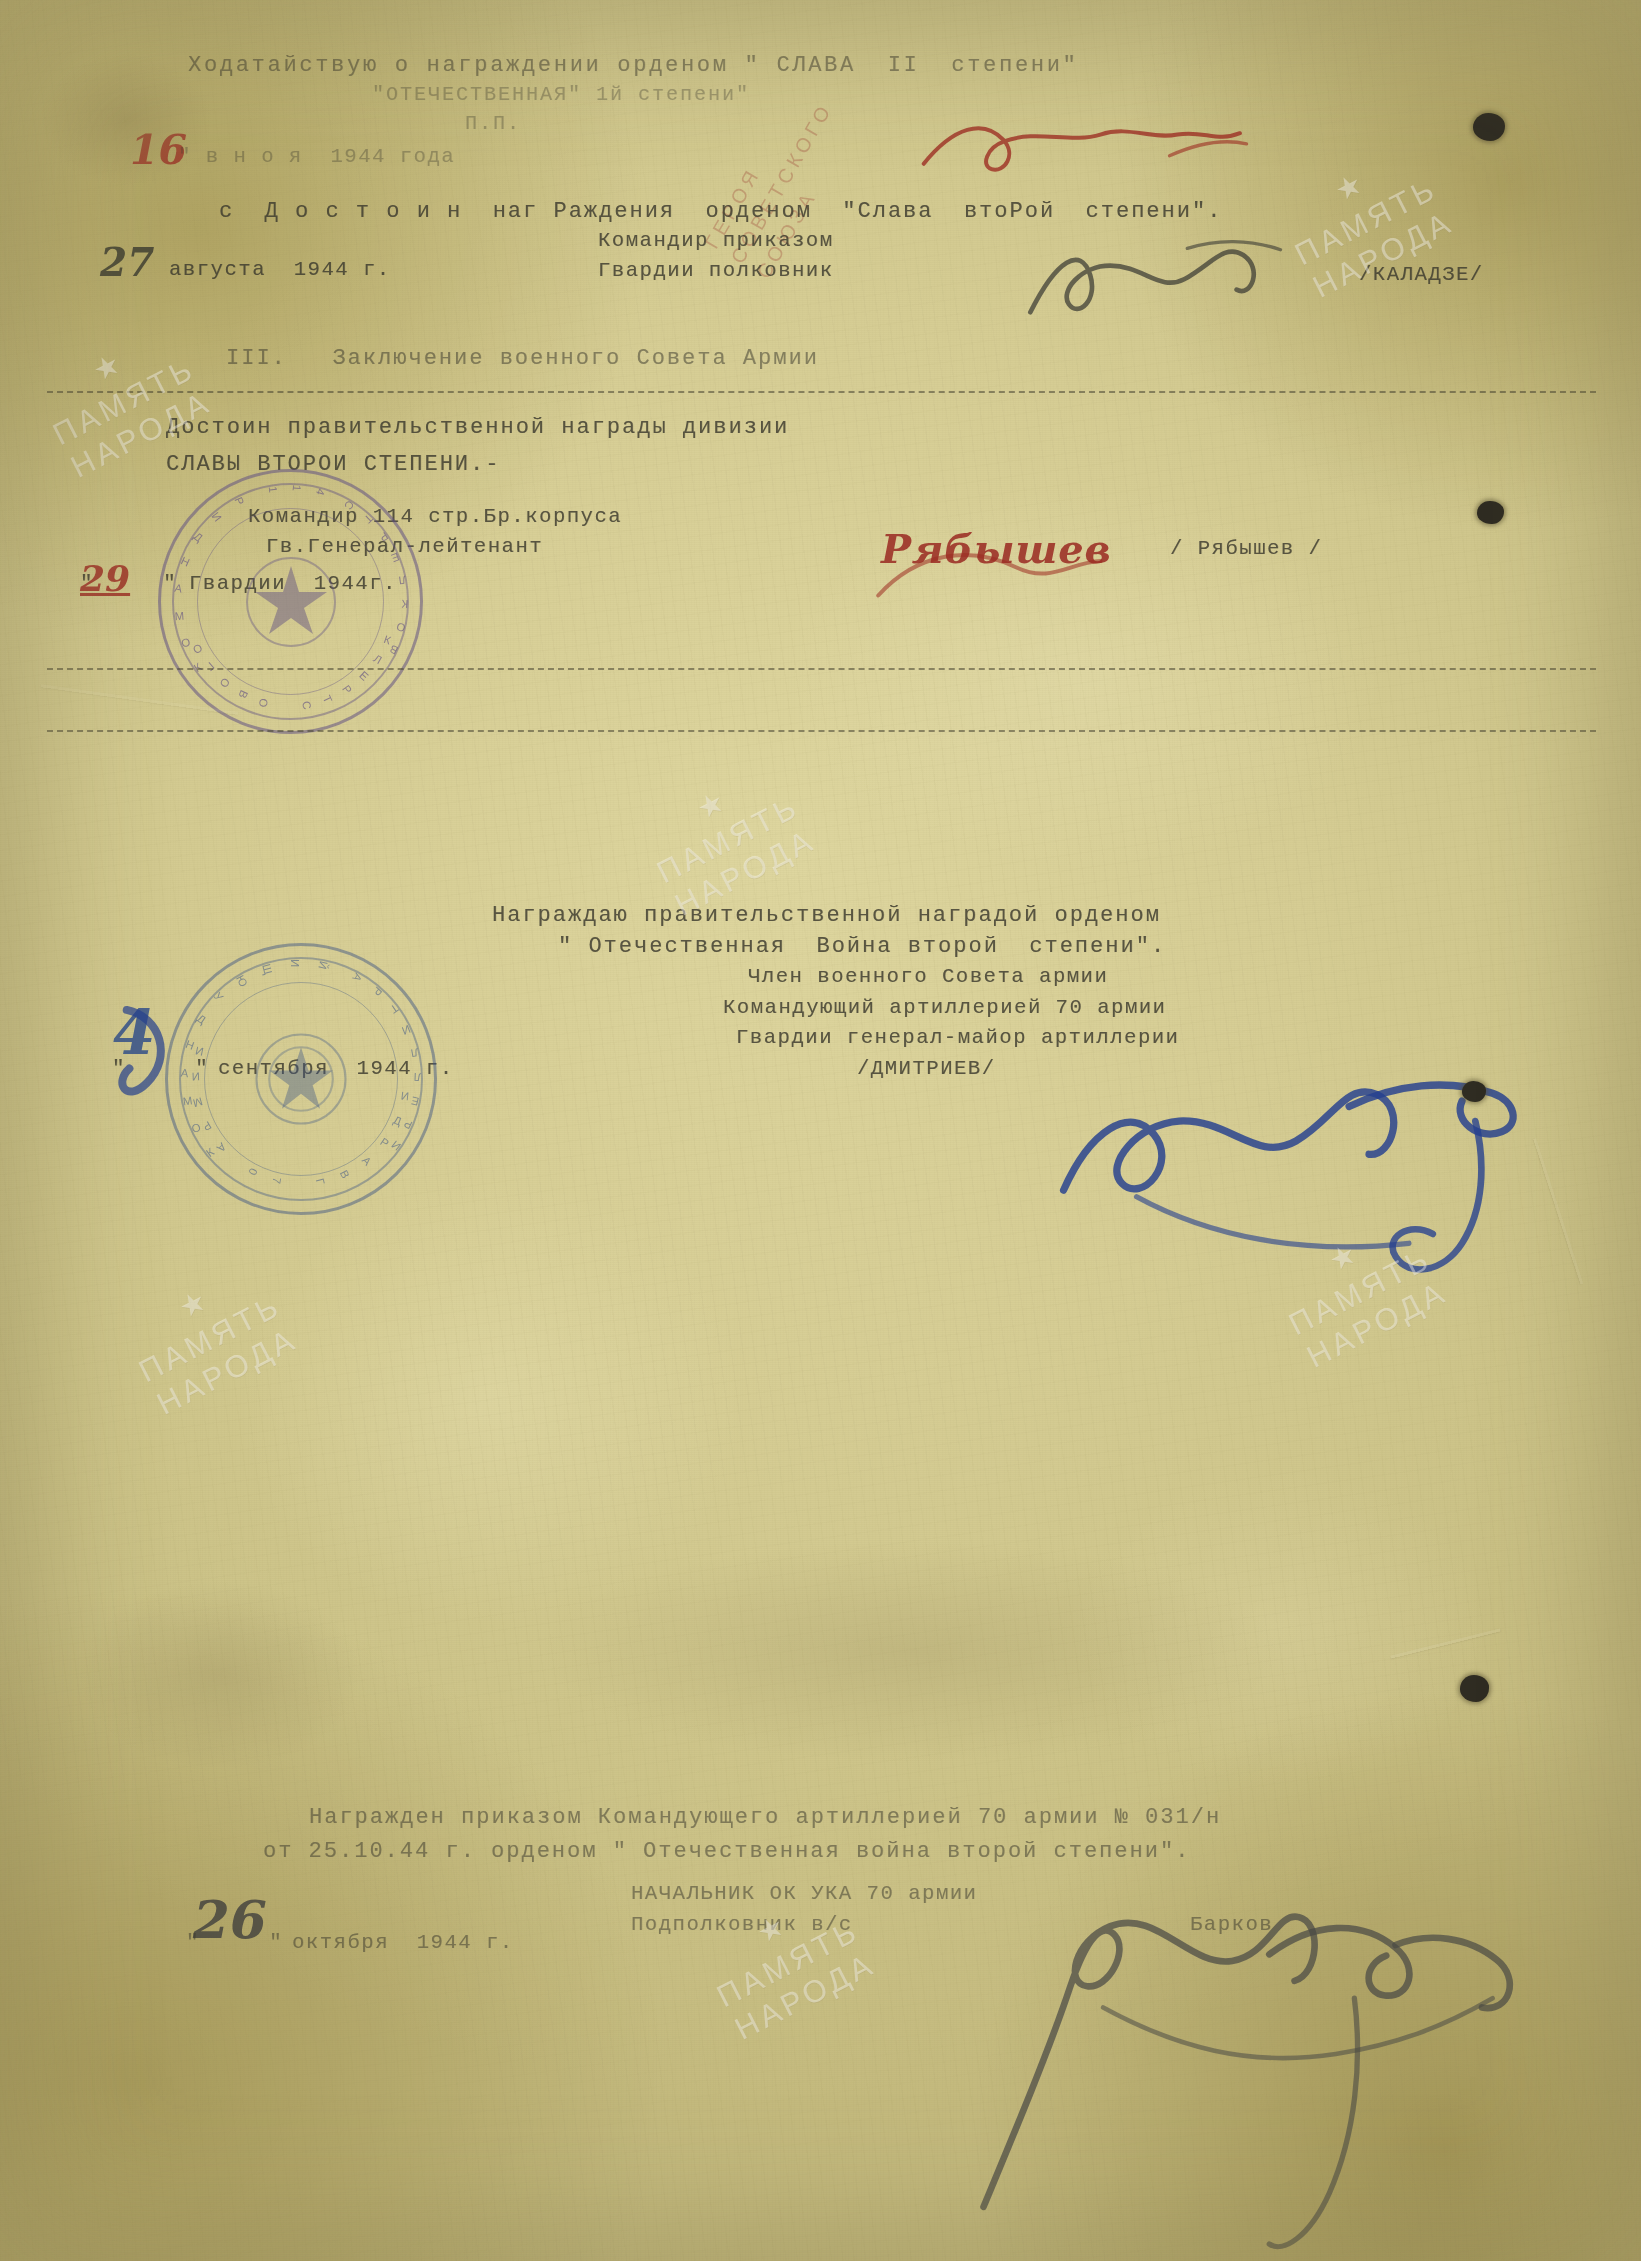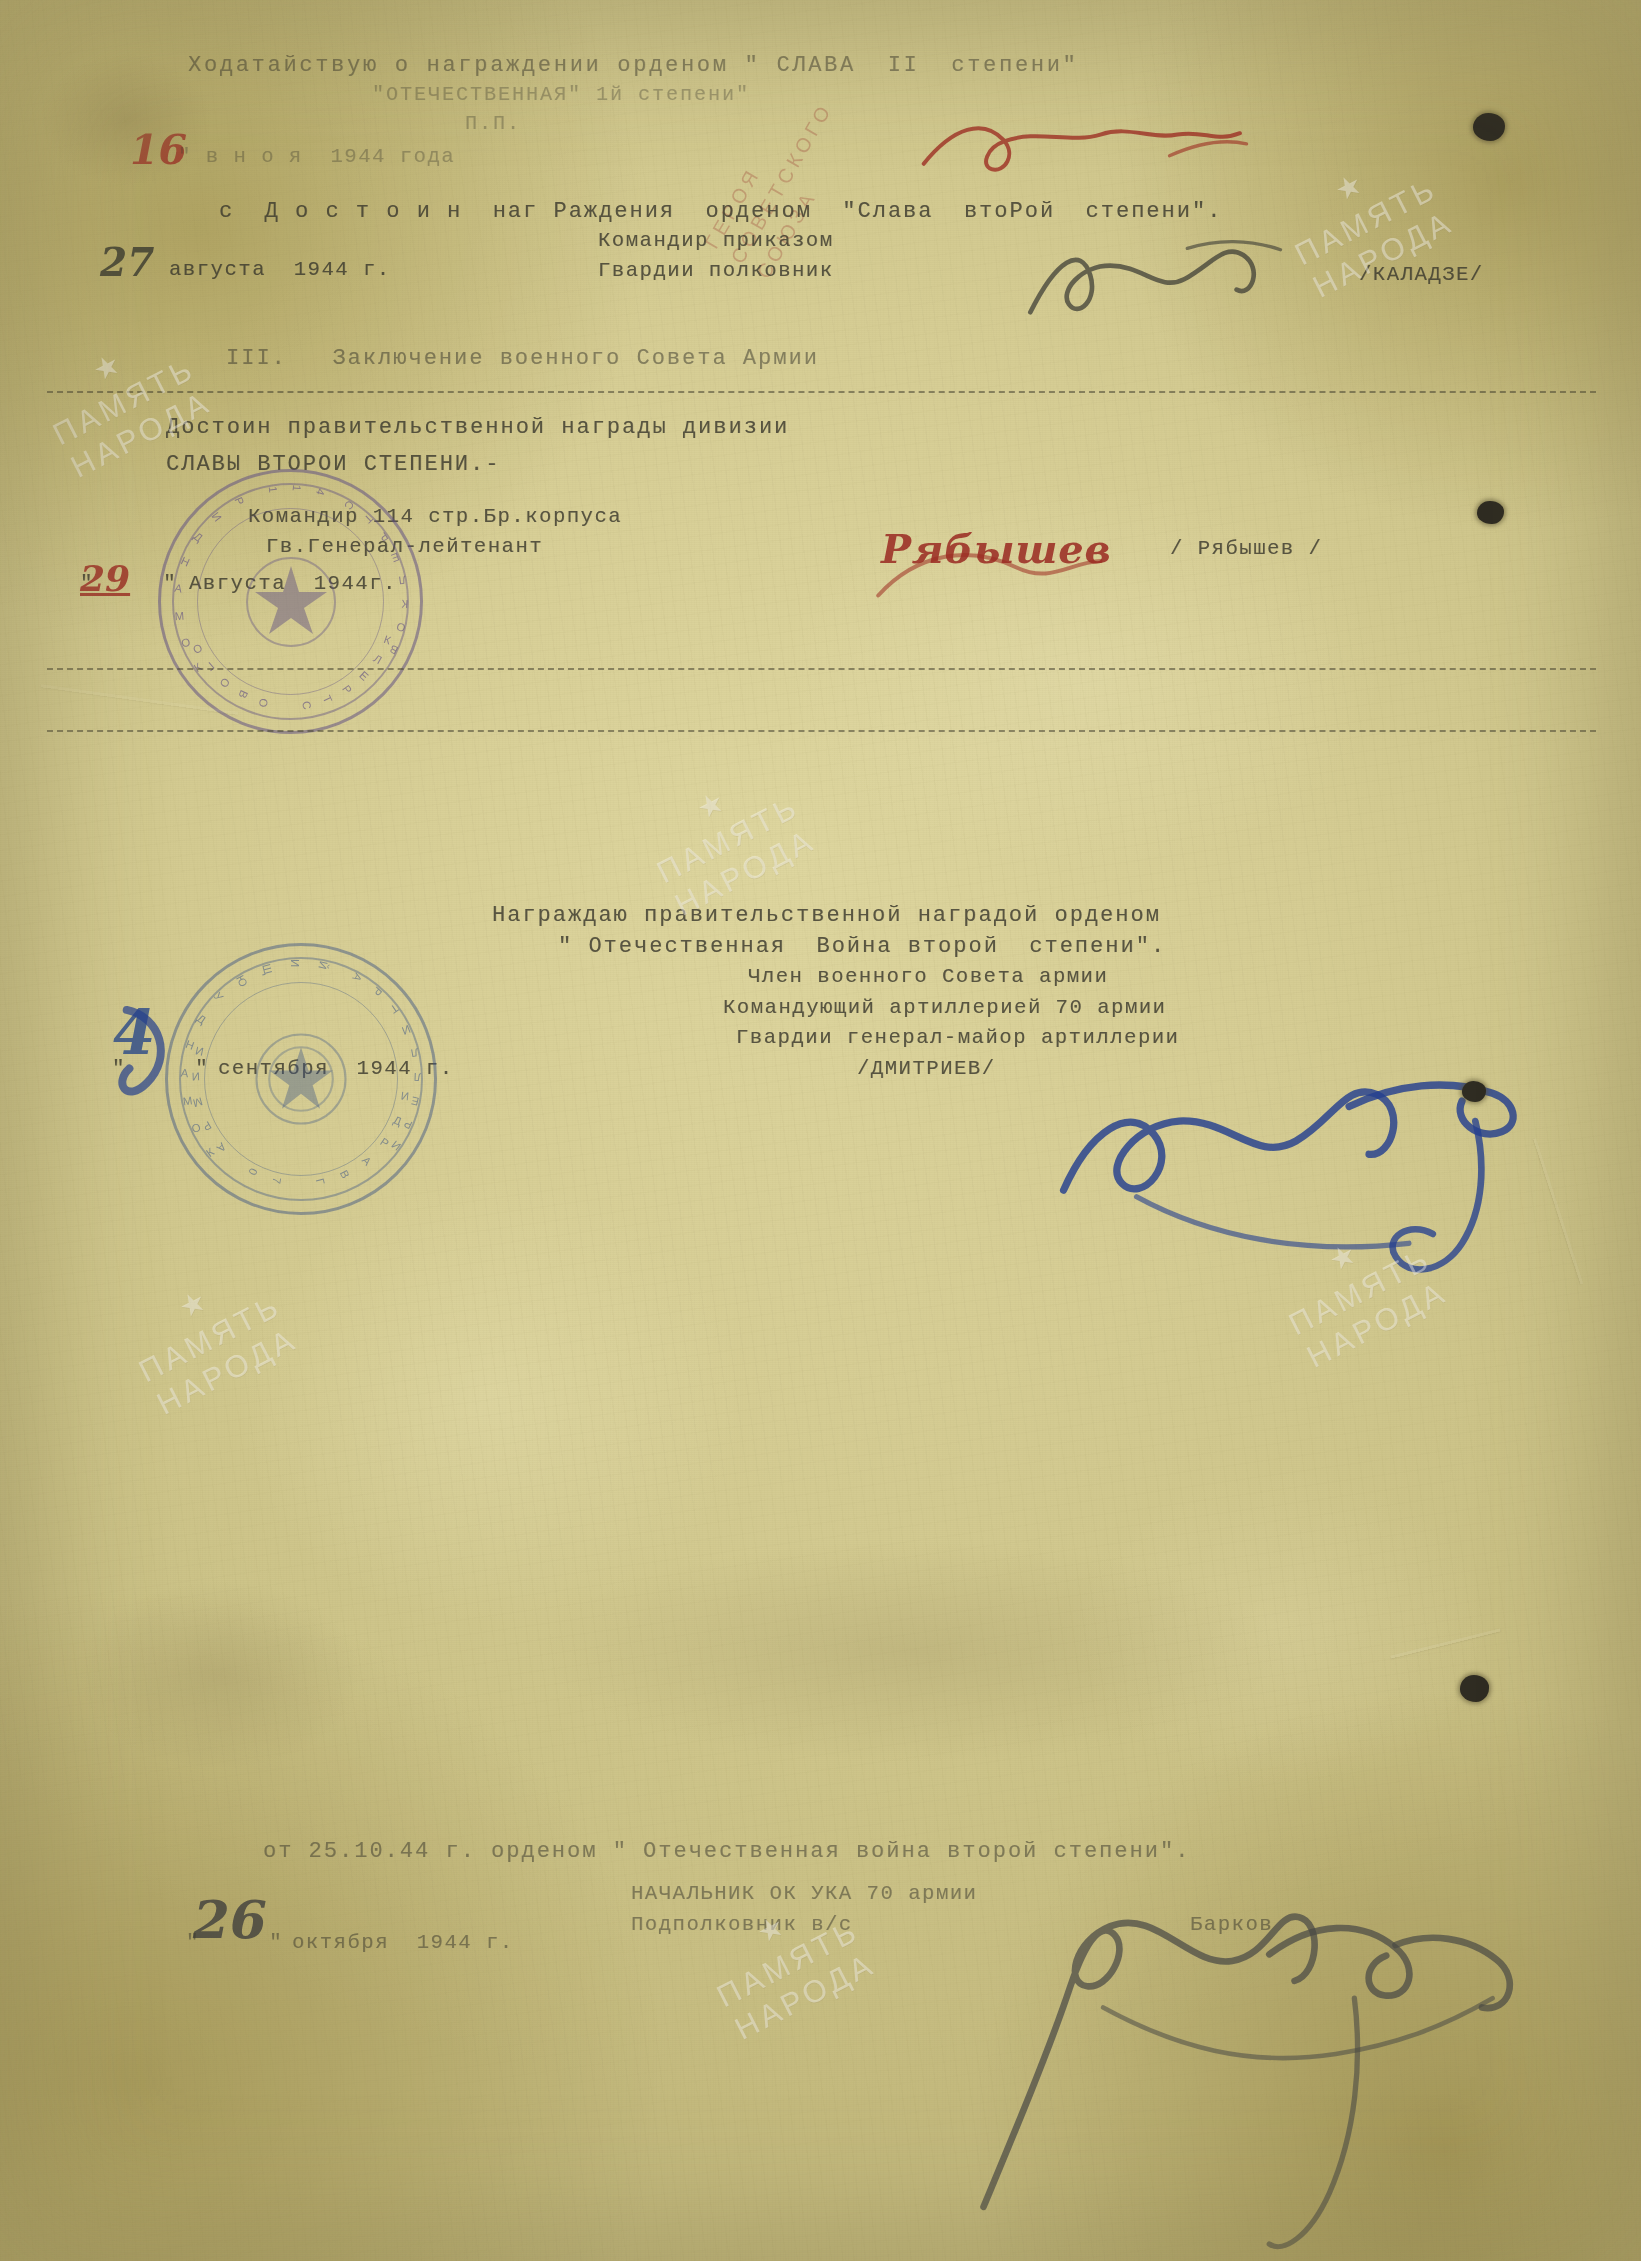--- a/index.html
+++ b/index.html
@@ -228,21 +228,21 @@
   <div class="dash" style="left:47px; top:391px; width:1549px;"></div>
 
   <div class="tw" style="left:166px; top:415px; font-size:22px; letter-spacing:2px;">Достоин правительственной награды дивизии</div>
   <div class="tw" style="left:166px; top:452px; font-size:22px; letter-spacing:2px;">СЛАВЫ ВТОРОИ СТЕПЕНИ.-</div>
 
   <div class="tw" style="left:248px; top:505px;">Командир 114 стр.Бр.корпуса</div>
   <div class="tw" style="left:266px; top:535px;">Гв.Генерал-лейтенант</div>
 
   <div class="hand red" style="left:80px; top:557px; font-size:36px; font-weight:bold; text-decoration:underline;">29</div>
   <div class="tw" style="left:80px; top:572px;">"     "</div>
-  <div class="tw" style="left:189px; top:572px;">Августа  1944г.</div>
+  <div class="tw" style="left:189px; top:572px;">Гвардии  1944г.</div>
 
   <div class="hand red" style="left:881px; top:525px; font-size:40px; font-weight:bold; opacity:0.85; letter-spacing:0.7px;">Рябышев</div>
   <svg class="sig" style="left:871px; top:532px; width:279px; height:86px;" viewBox="0 0 420 130">
     <path d="M10,96 C70,30 150,20 220,54 C270,78 300,46 346,44" fill="none" stroke="#9c2b21" stroke-width="6" stroke-linecap="round" opacity="0.55"></path>
   </svg>
   <div class="tw" style="left:1170px; top:537px;">/ Рябышев /</div>
 
   <div class="stamp" style="left:158px; top:469px; width:259px; height:259px;">
     <div class="inner-ring"></div>
     <div class="arc">
@@ -353,20 +353,21 @@
         <circle cx="50" cy="50" r="30" fill="none" stroke="rgba(58,82,132,0.35)" stroke-width="2"></circle>
         <path d="M50,20 L57,42 L80,42 L61,56 L68,78 L50,64 L32,78 L39,56 L20,42 L43,42 Z" fill="rgba(58,82,132,0.45)"></path>
       </svg>
     </div>
   </div>
 
   <svg class="sig" style="left:100px; top:990px; width:120px; height:153px;" viewBox="0 0 180 230">
     <path d="M40,30 C90,40 110,100 70,140 C40,170 20,140 44,118" fill="none" stroke="#25408f" stroke-width="12" stroke-linecap="round" opacity="0.7"></path>
   </svg>
 
+  <div class="tw faint" style="left:309px; top:1805px; font-size:22px; letter-spacing:2px;">Награжден приказом Командующего артиллерией 70 армии № 031/н</div>
   <div class="tw faint" style="left:263px; top:1839px; font-size:22px; letter-spacing:2px;">от 25.10.44 г. орденом " Отечественная война второй степени".</div>
   <div class="tw faint" style="left:631px; top:1882px;">НАЧАЛЬНИК ОК УКА 70 армии</div>
   <div class="tw faint" style="left:631px; top:1913px;">Подполковник в/с</div>
   <div class="tw faint" style="left:1190px; top:1913px;">Барков</div>
 
   <div class="hand" style="left:193px; top:1888px; font-size:53px; font-weight:bold; color:#39393a; opacity:0.75;">26</div>
   <div class="tw faint" style="left:186px; top:1931px;">"     "</div>
   <div class="tw faint" style="left:292px; top:1931px;">октября  1944 г.</div>
 
   <svg class="sig" style="left:937px; top:1848px; width:638px; height:412px;" viewBox="0 0 960 620">

